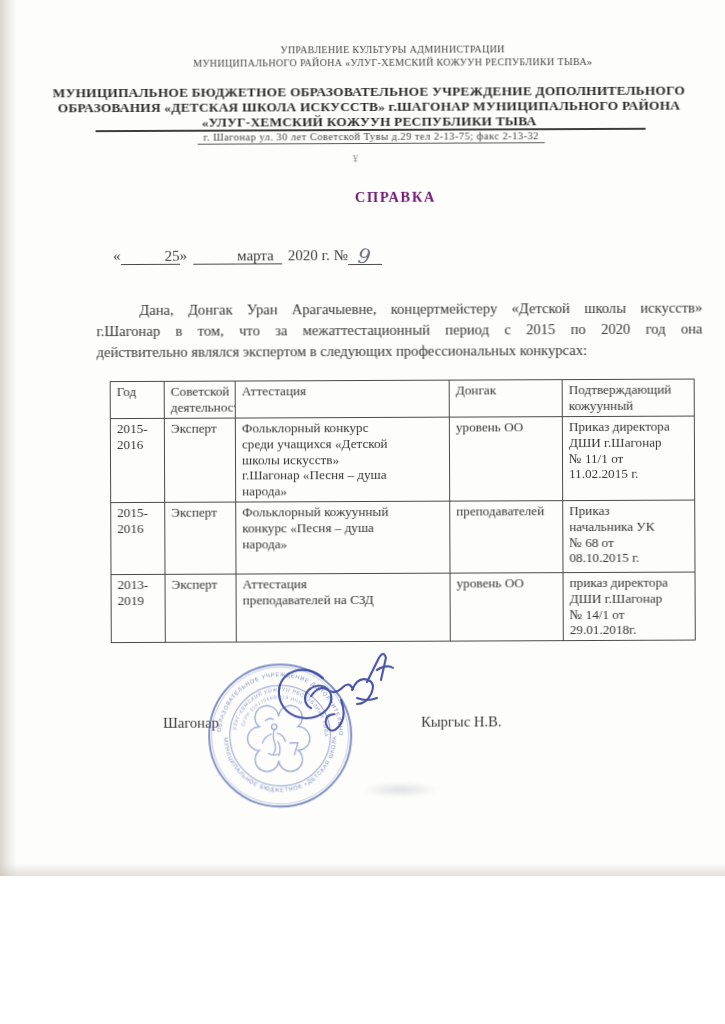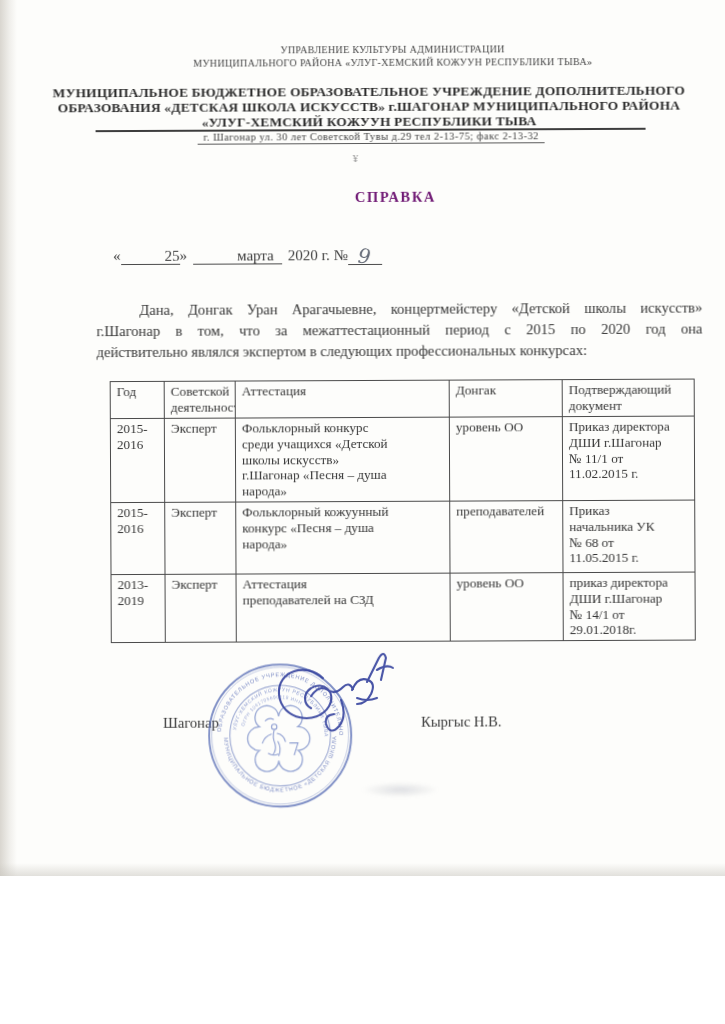--- a/index.html
+++ b/index.html
@@ -97,21 +97,21 @@
           <col style="width:132px">
       </colgroup>
       <tbody>
           <tr style="height:37px">
         <th>Год</th>
         <th>Советской
 деятельность</th>
         <th>Аттестация</th>
         <th>Донгак</th>
         <th>Подтверждающий
-документ</th>
+кожуунный</th>
       </tr>
       <tr style="height:78px">
         <td>2015-
 2016</td>
         <td>Эксперт</td>
         <td>Фольклорный конкурс
 среди учащихся «Детской
 школы искусств»
 г.Шагонар  «Песня – душа
 народа»</td>
@@ -125,21 +125,21 @@
         <td>2015-
 2016</td>
         <td>Эксперт</td>
         <td>Фольклорный кожуунный
 конкурс  «Песня – душа
 народа»</td>
         <td>преподавателей</td>
         <td>Приказ
 начальника  УК
 № 68  от
-11.05.2015 г.</td>
+08.10.2015 г.</td>
       </tr>
       <tr style="height:67px">
         <td>2013-
 2019</td>
         <td>Эксперт</td>
         <td>Аттестация
 преподавателей на СЗД</td>
         <td>уровень ОО</td>
         <td>приказ директора
 ДШИ г.Шагонар

